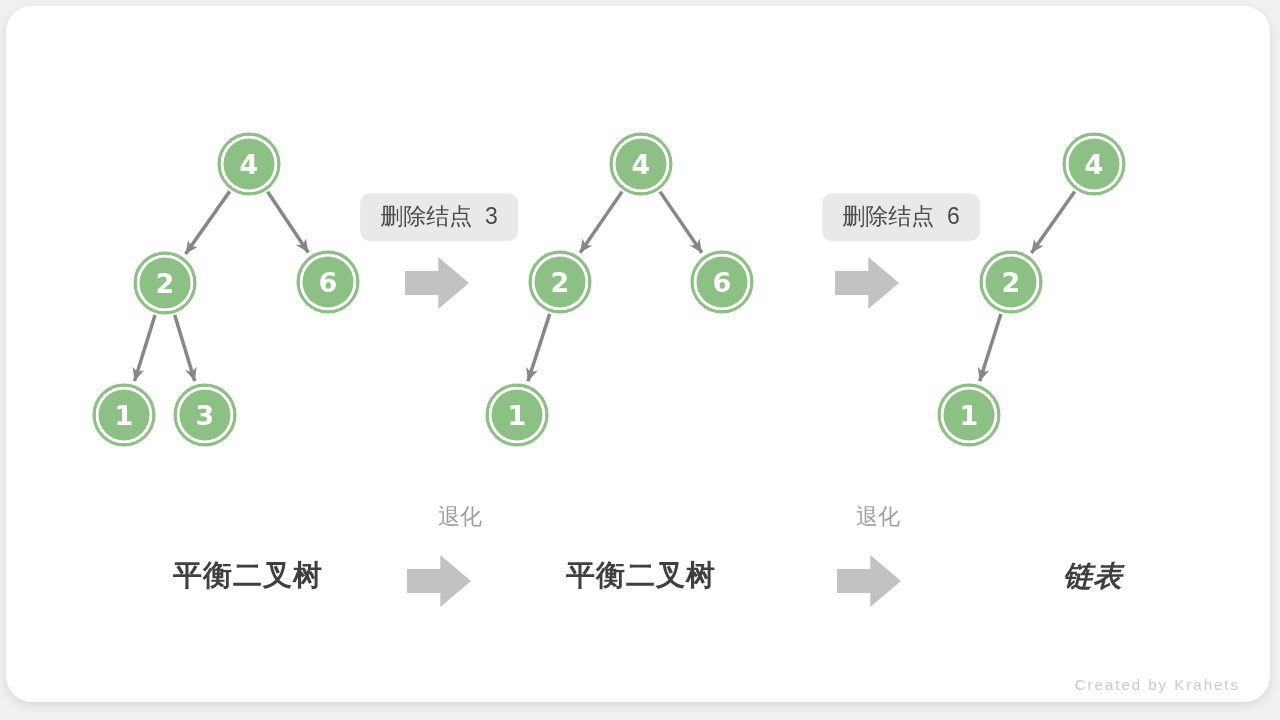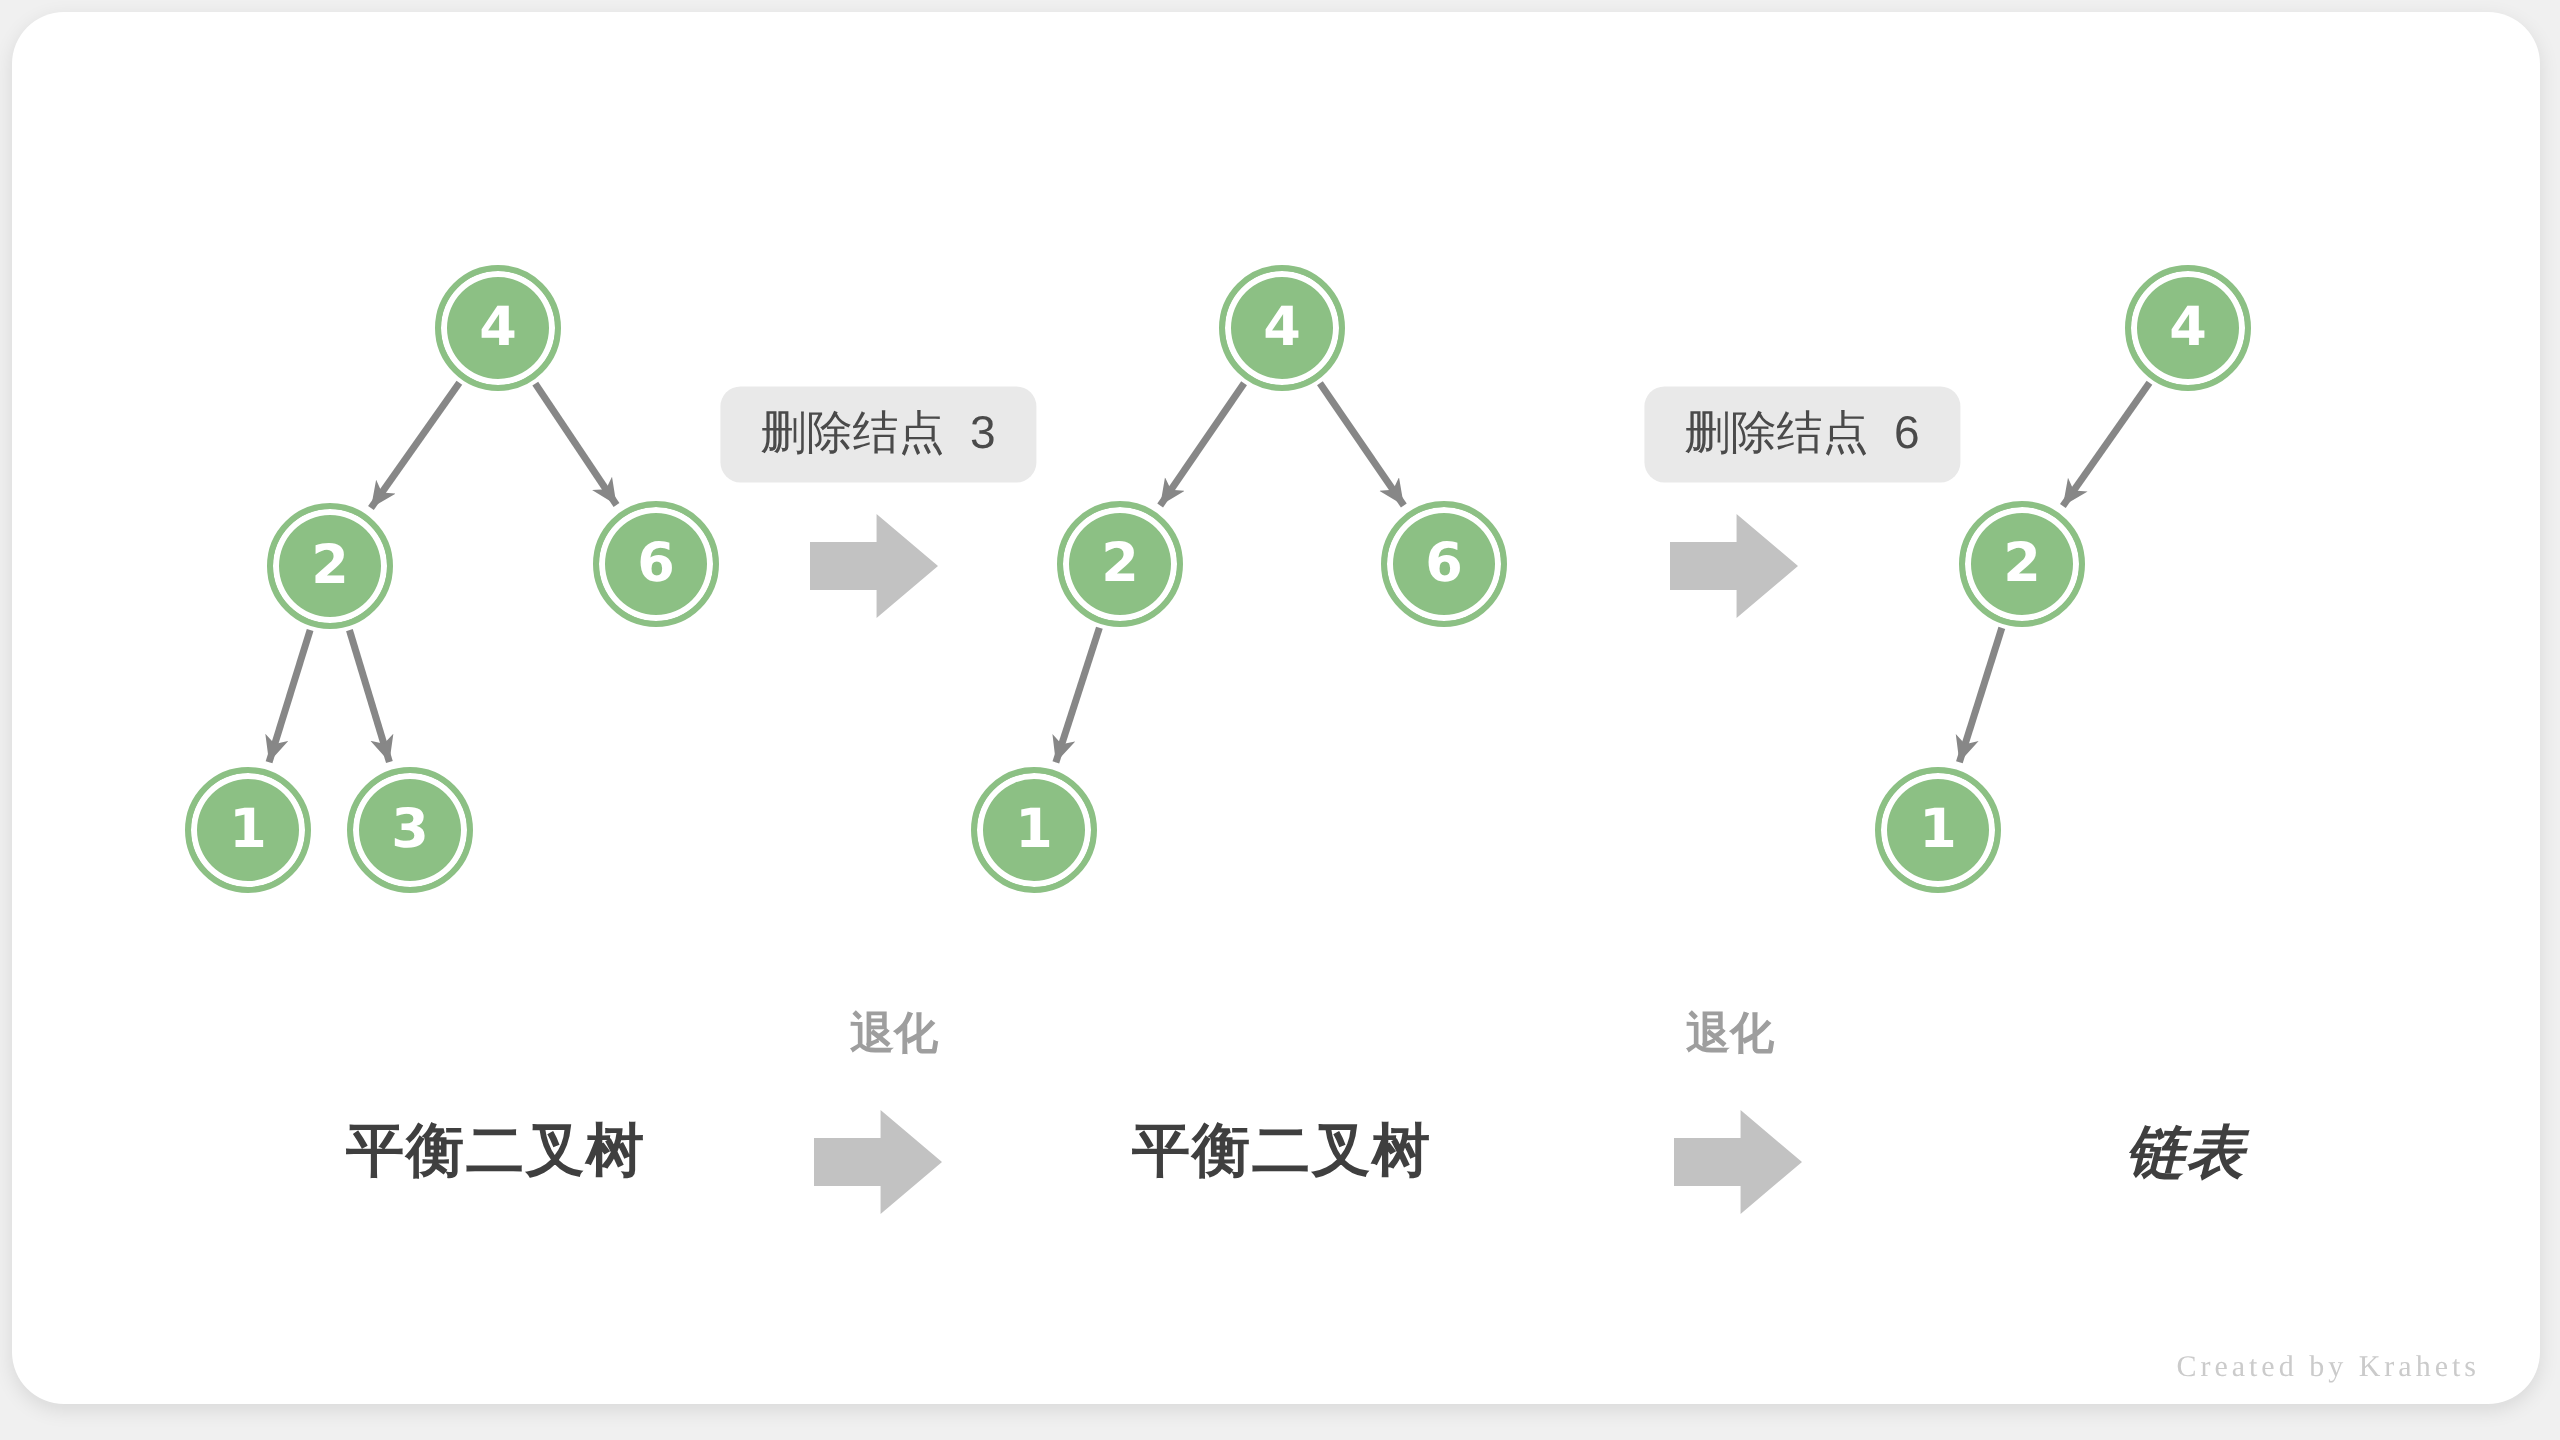--- a/index.html
+++ b/index.html
@@ -44,34 +44,34 @@
     position:absolute;width:64px;height:52px;transform:translate(-50%,-50%);
     background:var(--block-arrow);
     clip-path:polygon(0 27%,52% 27%,52% 0,100% 50%,52% 100%,52% 73%,0 73%);
   }
   .block-arrow-1{left:437px;top:283px;}
   .block-arrow-2{left:867px;top:283px;}
   .block-arrow-3{left:439px;top:581px;}
   .block-arrow-4{left:869px;top:581px;}
   .degrade-label{
     position:absolute;transform:translate(-50%,-50%);
-    color:var(--degrade);font-size:22px;font-weight:bold;
+    color:var(--degrade);font-size:22px;font-weight:normal;margin-left:13px;
   }
   .degrade-1{left:447px;top:517px;}
   .degrade-2{left:865px;top:517px;}
   .caption{
     position:absolute;transform:translate(-50%,-50%);
     color:var(--caption);font-size:29px;font-weight:bold;letter-spacing:1px;
   }
   .caption-1{left:248px;top:576px;}
   .caption-2{left:641px;top:576px;}
   .caption-3{left:1093px;top:577px;font-style:italic;}
   .watermark{
     position:absolute;right:40px;top:676px;
-    font-family:Liberation Serif, serif;
+    font-family:Liberation Sans, sans-serif;
     font-size:15px;letter-spacing:2px;color:var(--watermark);
   }
 </style>
 </head>
 <body>
 
 <div class="card"></div>
 
 <svg id="edges" viewBox="0 0 1280 720">
   <defs>

